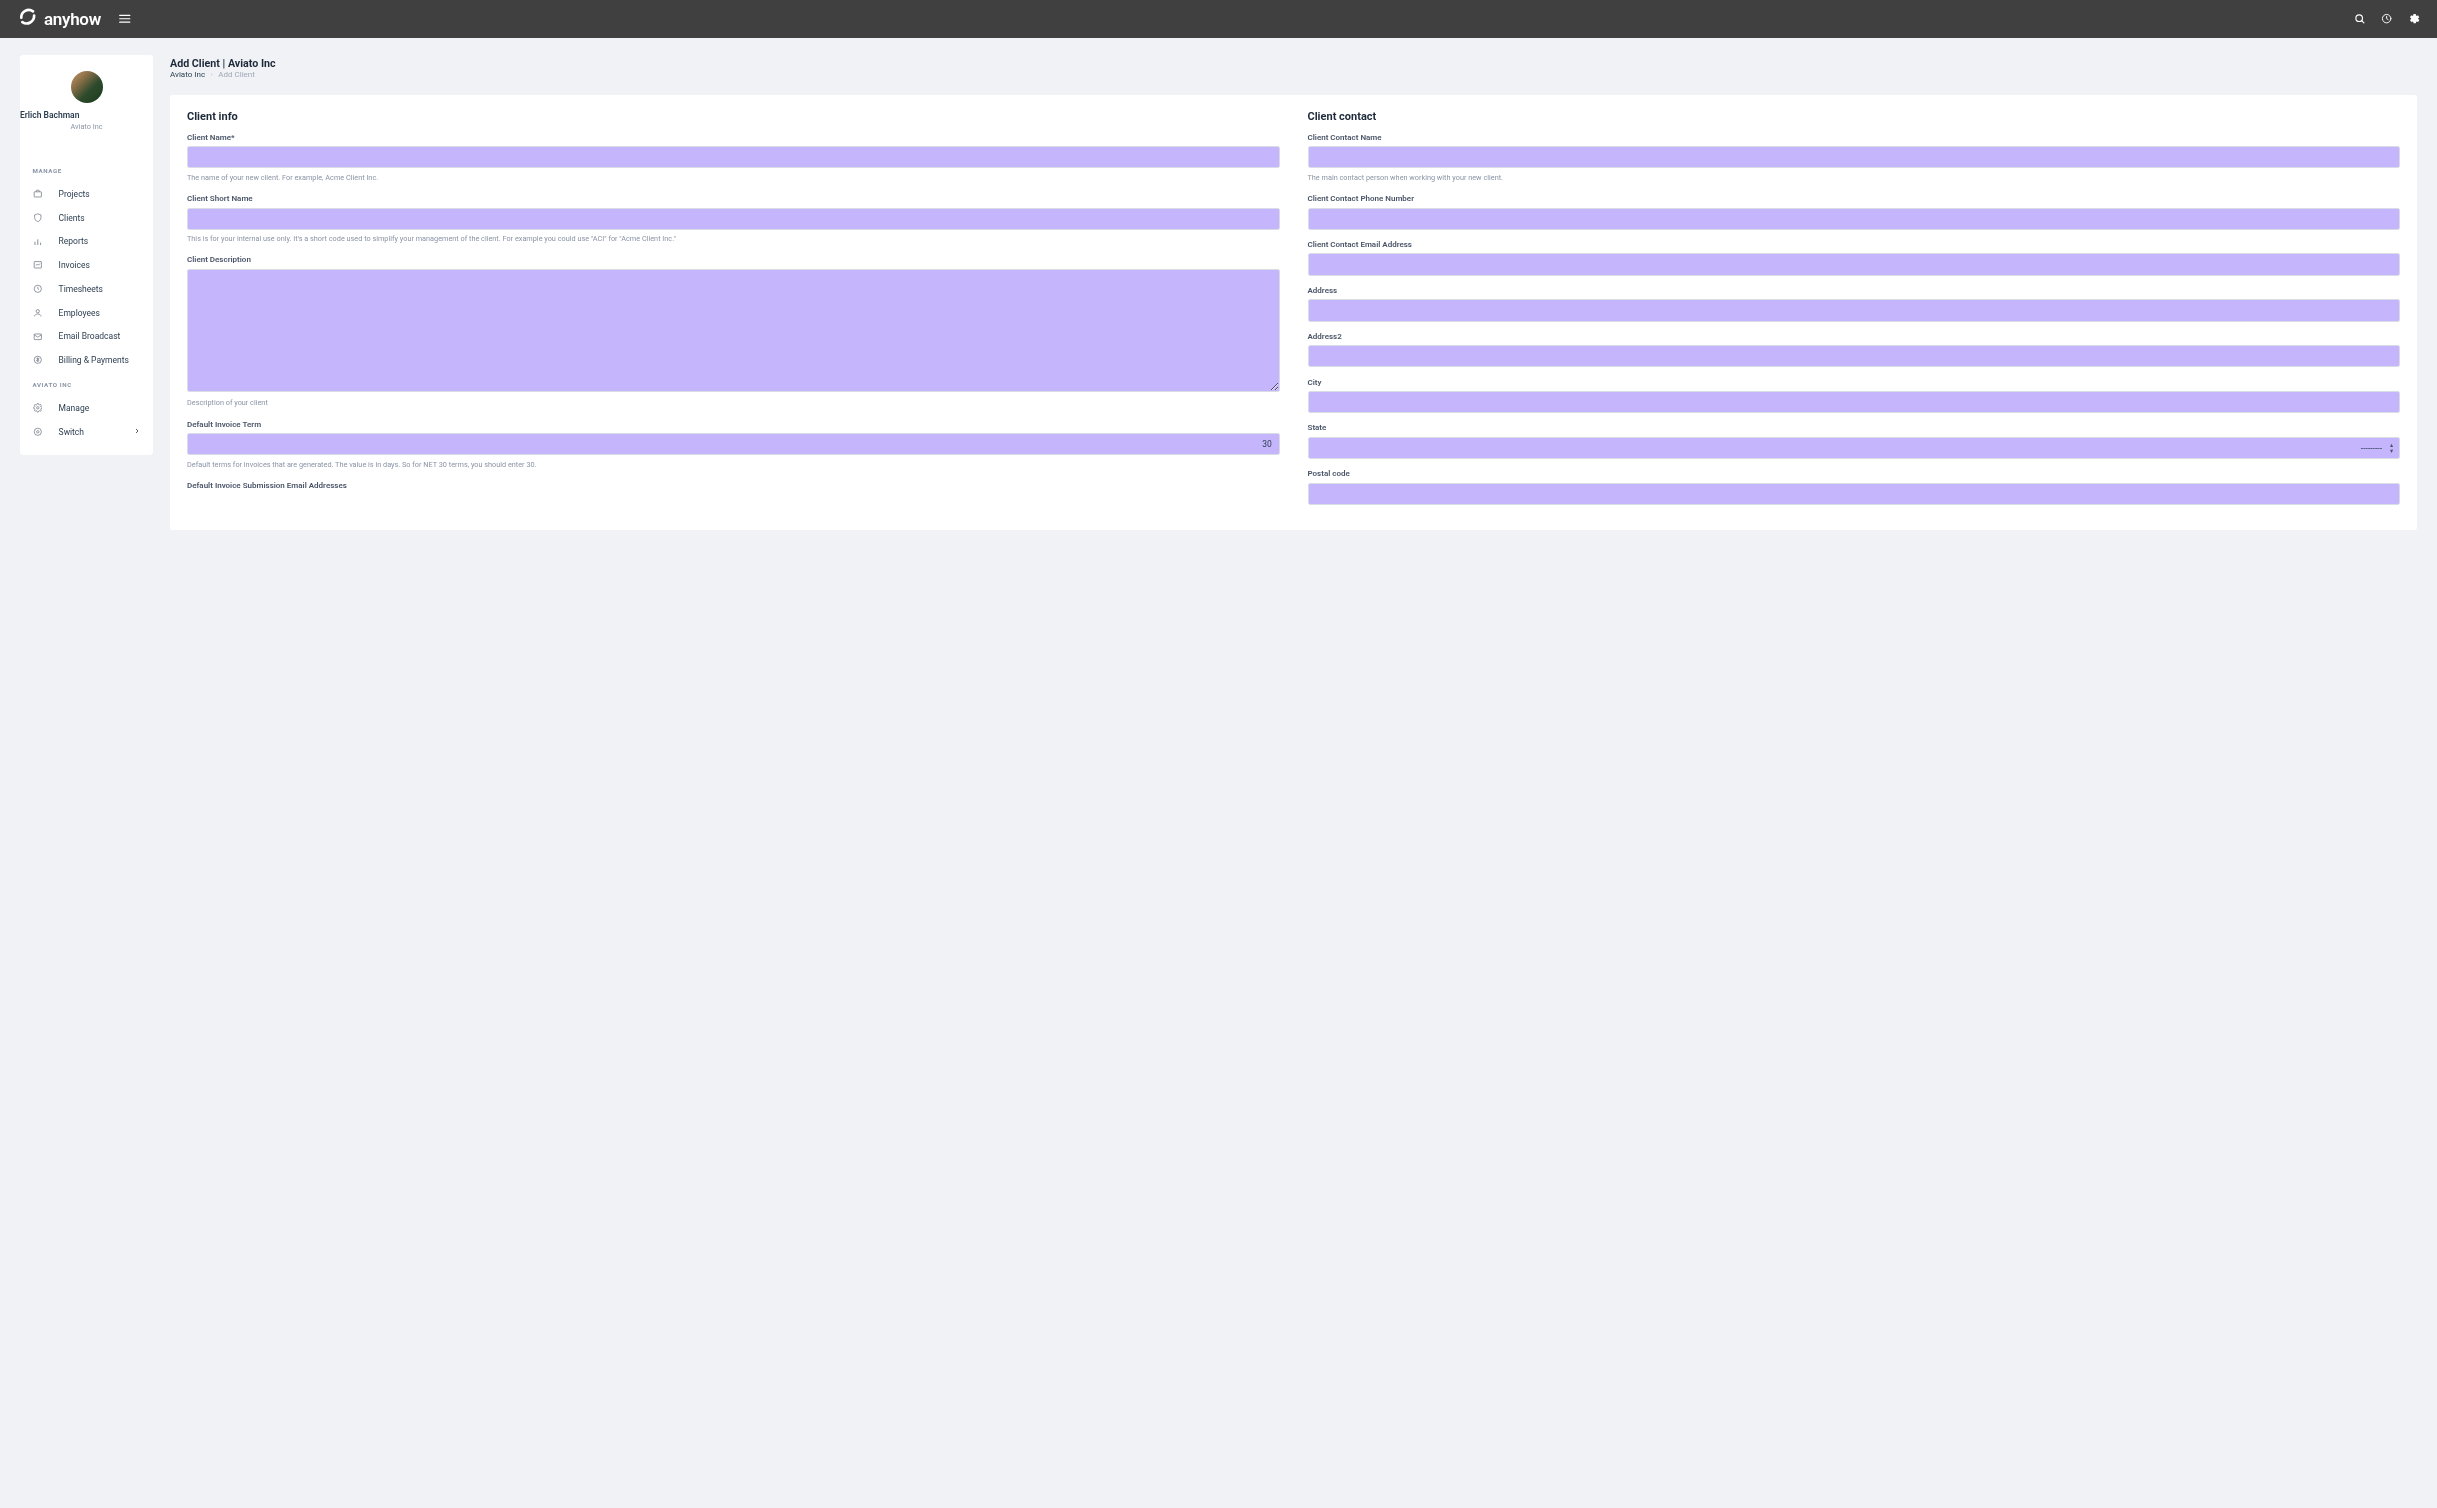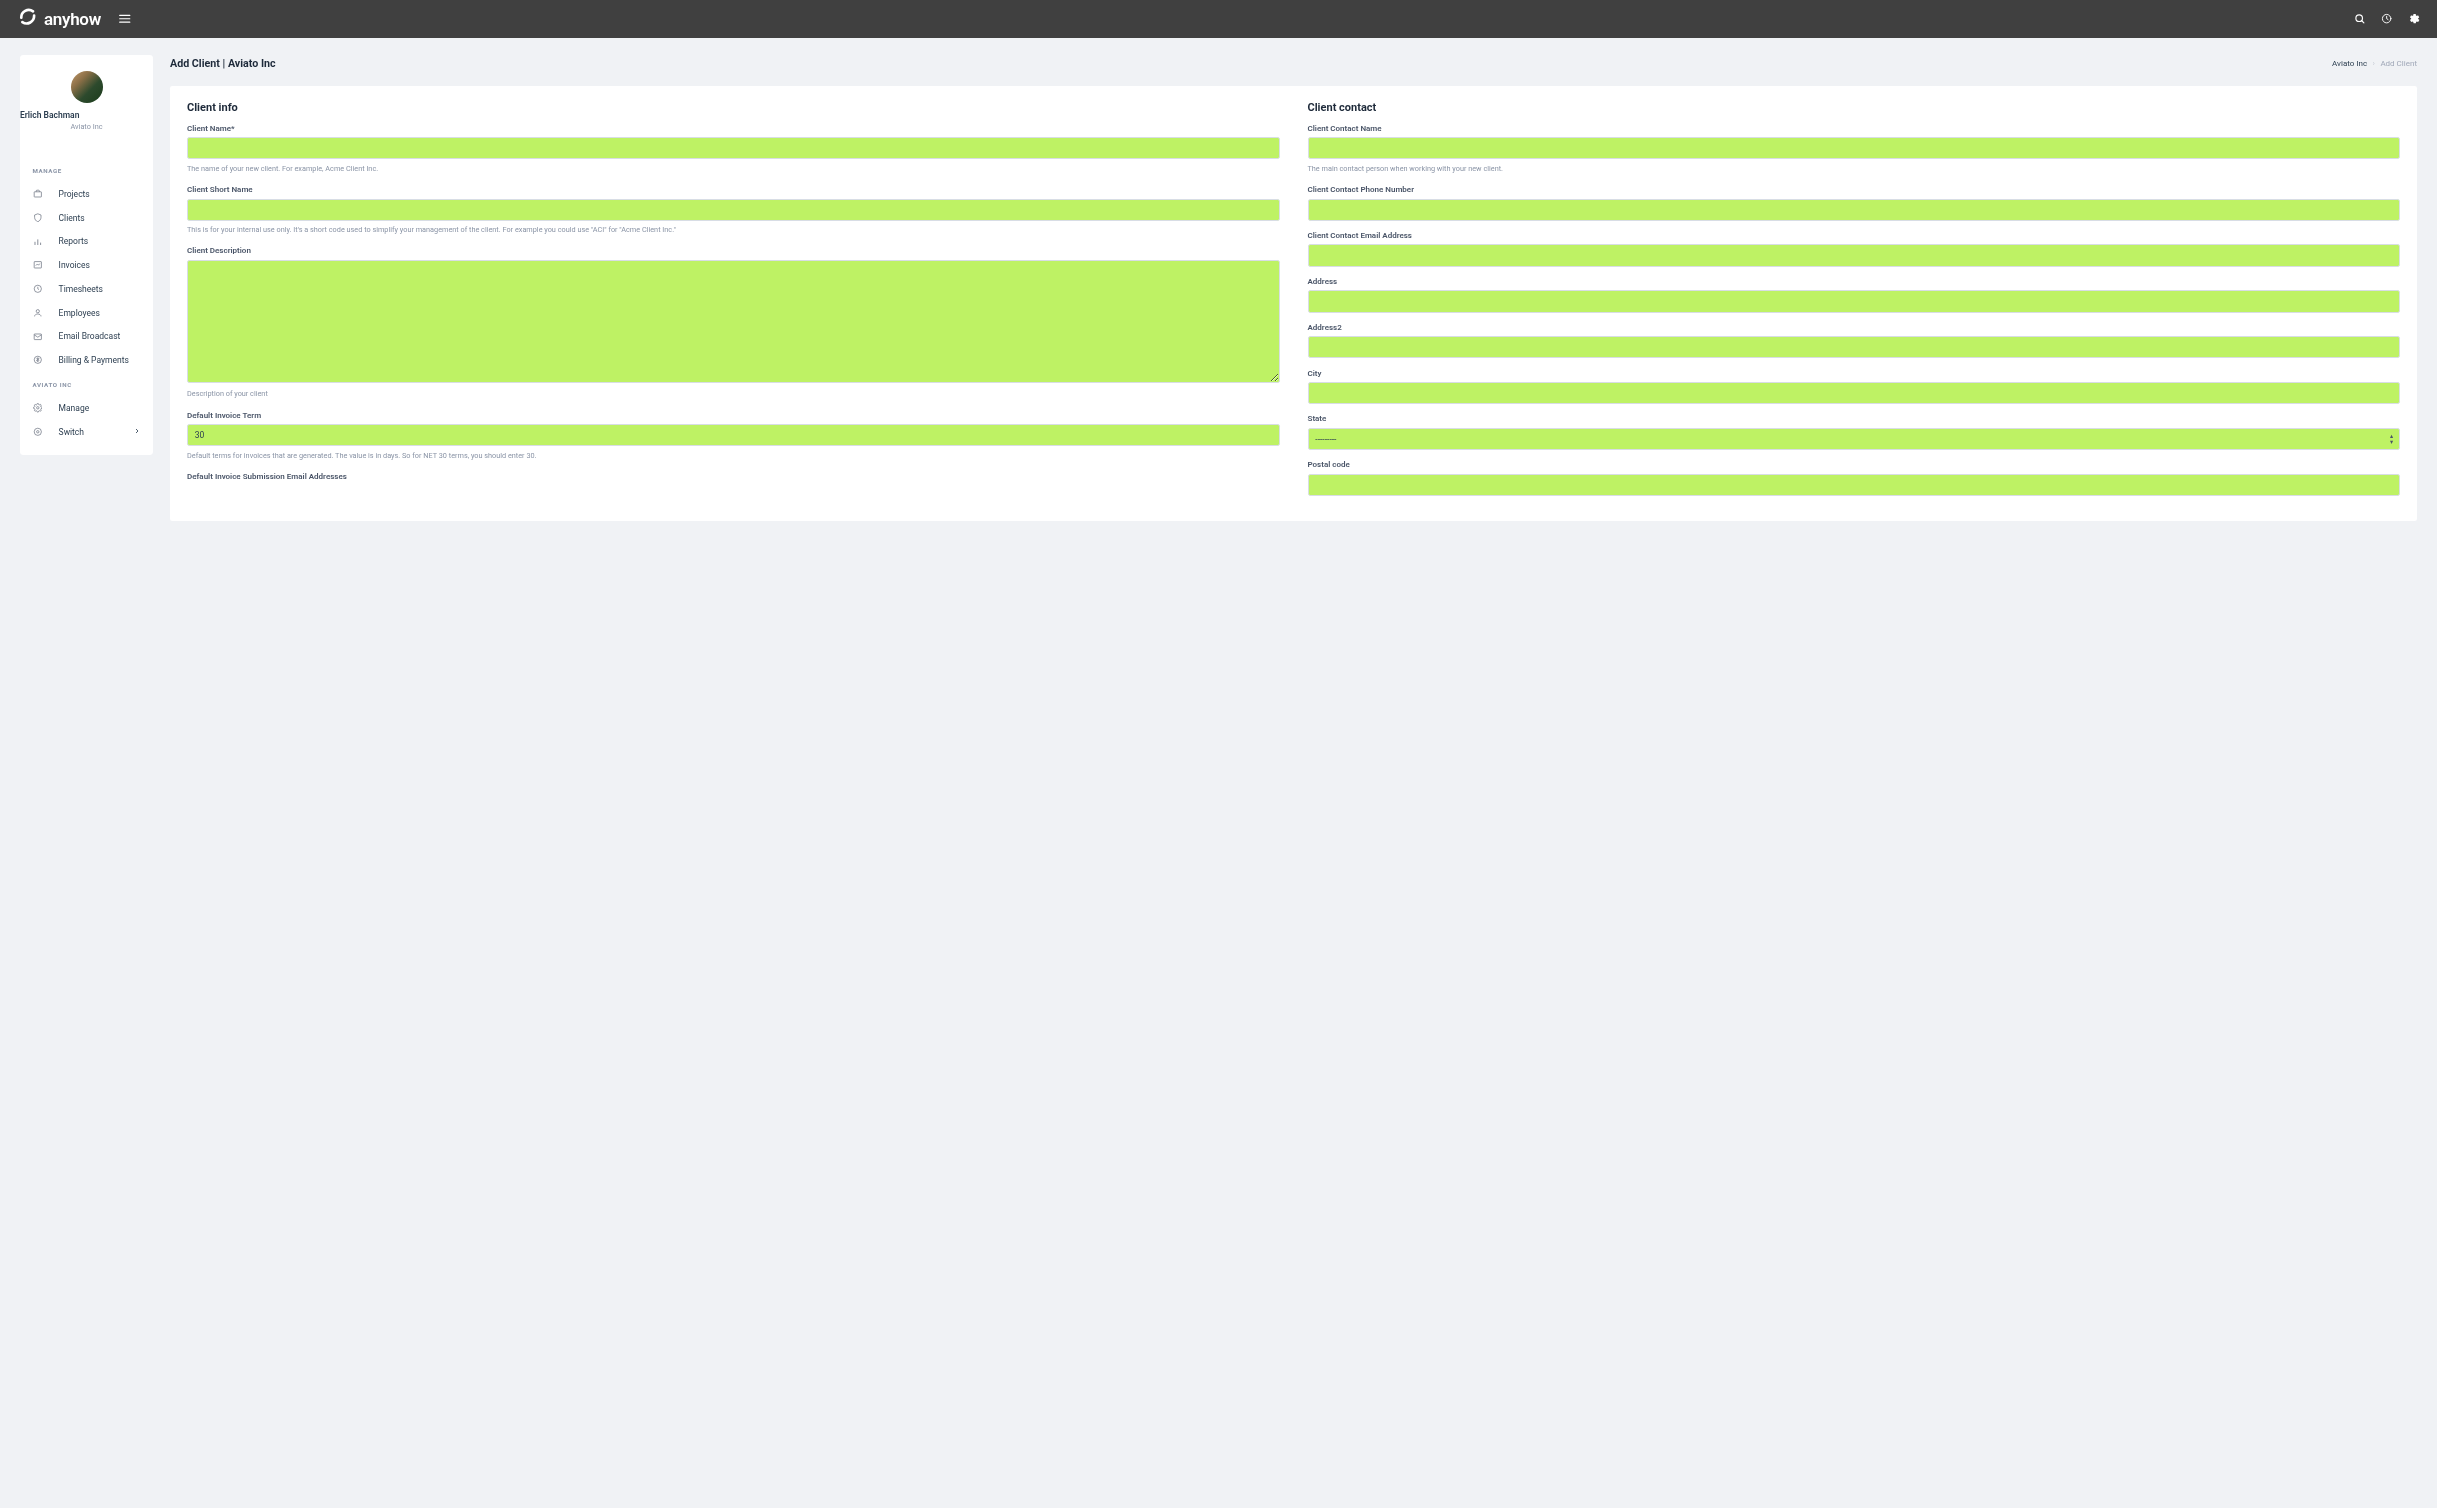--- a/index.html
+++ b/index.html
@@ -139,23 +139,24 @@
       width: 8px;
       height: 8px;
     }
     .content {
       flex: 1;
       min-width: 0;
     }
     .page-header {
       display: flex;
       justify-content: space-between;
-      align-items: center;
+      align-items: flex-start;
       margin-bottom: 13.5px;
       padding: 2.3px 0;
+      flex-direction: column;
     }
     .page-title {
       font-size: 10.7px;
       font-weight: 700;
       color: #1e2a3a;
     }
     .breadcrumb {
       font-size: 8px;
       color: #8a94a6;
       display: flex;
@@ -202,22 +203,23 @@
       color: #4a5568;
       margin-bottom: 4.5px;
     }
     .form-input, .form-textarea, .form-select {
       width: 100%;
       border: 0.6px solid #d8dde5;
       border-radius: 2.3px;
       padding: 5.1px 6.8px;
       font-size: 8.5px;
       color: #2c3e50;
-      background: #bef264;
+      background: #c4b5fd;
       font-family: inherit;
+      text-align: right;
     }
     .form-textarea {
       min-height: 123px;
       resize: vertical;
     }
     .form-select-wrapper {
       position: relative;
     }
     .form-select {
       appearance: none;

